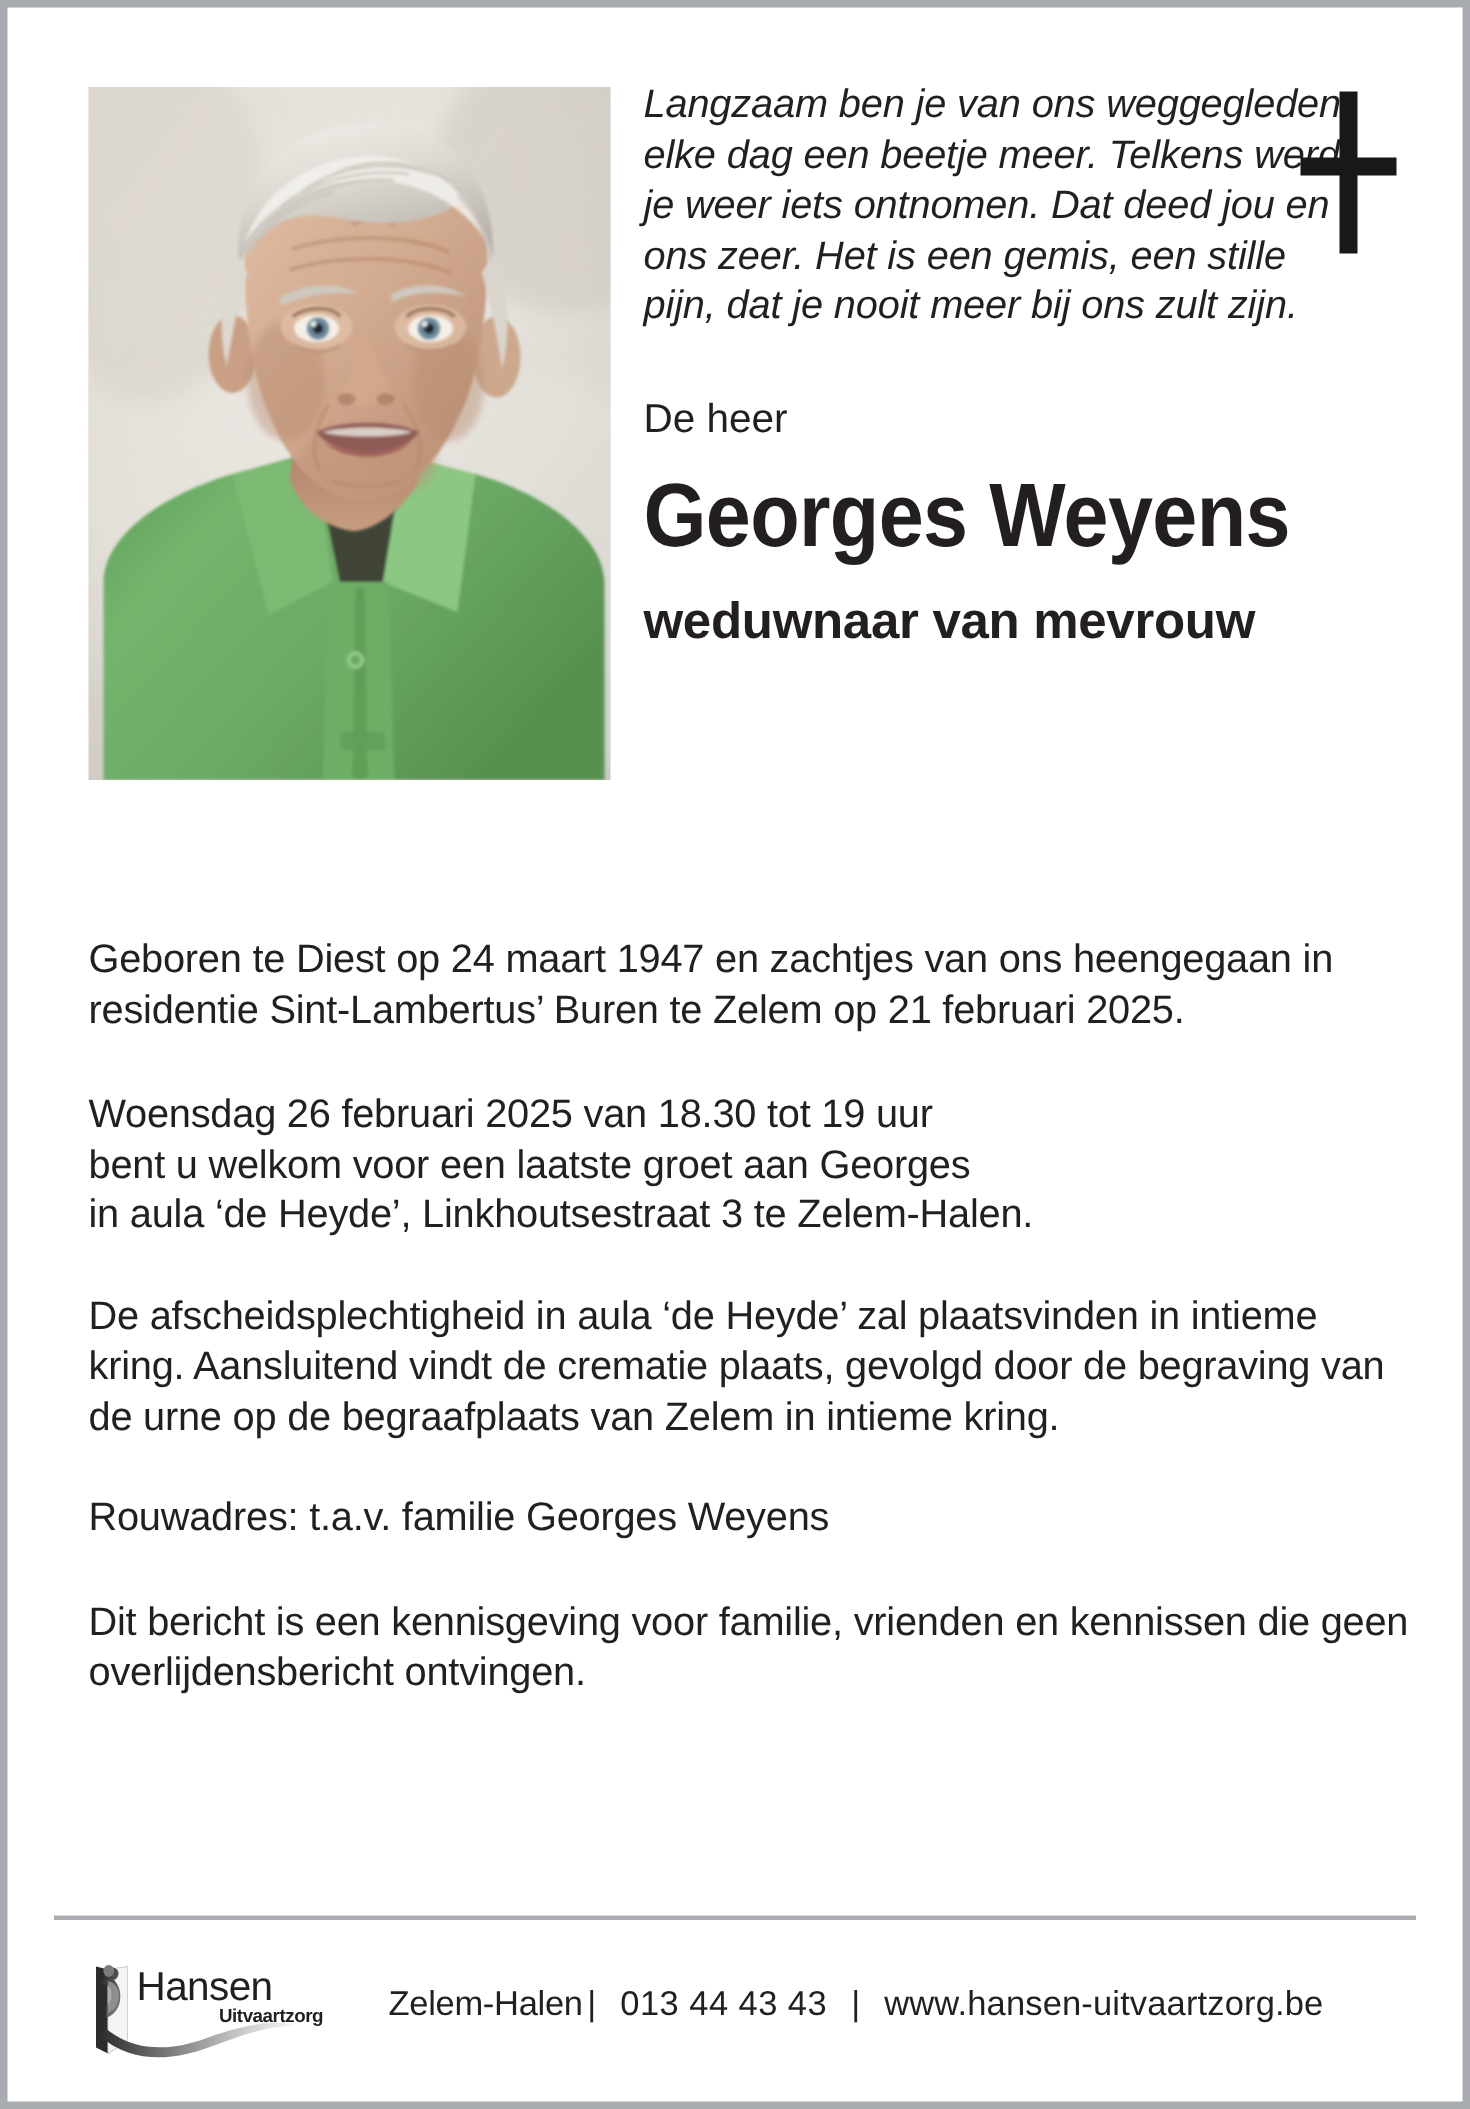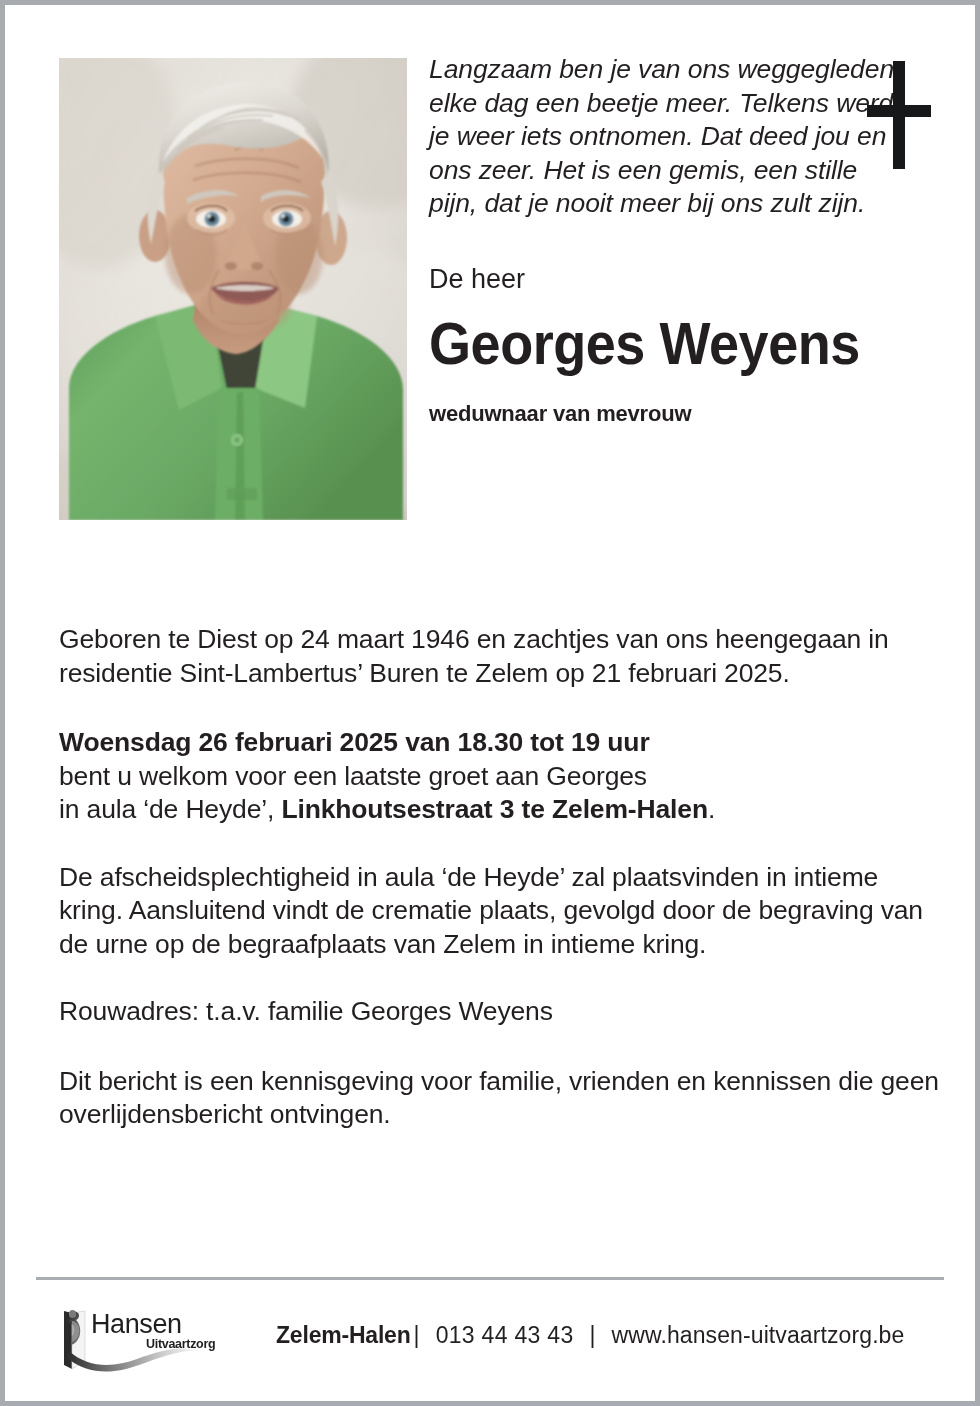--- a/index.html
+++ b/index.html
@@ -76,21 +76,21 @@
     font-weight: 700;
     color: #231f20;
     letter-spacing: -0.5px;
     transform: scaleX(0.9);
     transform-origin: left center;
     white-space: nowrap;
   }
 
   .spouse {
     margin-top: 22px;
-    font-size: 22px;
+    font-size: 34px;
     line-height: 34px;
     font-weight: 700;
     color: #231f20;
     letter-spacing: -0.2px;
   }
 
   
   .cross {
     position: absolute;
     left: 862px;
@@ -120,21 +120,21 @@
     color: #231f20;
     font-size: 26.5px;
     line-height: 33.5px;
     letter-spacing: -0.15px;
   }
   .body-text p { margin: 0; }
   .body-text .gap  { height: 36px; }
   .body-text .gap2 { height: 34px; }
   .body-text .gap3 { height: 34px; }
   .body-text .gap4 { height: 36px; }
-  .body-text b { font-weight: 700; }
+  .body-text b { font-weight: 400; }
   .indent { padding-left: 184px; }
 
   
   .rule {
     position: absolute;
     left: 31px;
     top: 1272px;
     width: 908px;
     height: 3px;
     background: #a9acb1;
@@ -158,21 +158,21 @@
   .contact {
     position: absolute;
     left: 200px;
     top: 16px;
     font-size: 23px;
     line-height: 28px;
     color: #231f20;
     white-space: nowrap;
     letter-spacing: 0.1px;
   }
-  .contact .city { font-weight: 700; letter-spacing: -0.2px; margin-left: 17px; }
+  .contact .city { font-weight: 400; letter-spacing: -0.2px; }
   .contact .sep  { color: #231f20; padding: 0 3px; }
   .contact .phone { letter-spacing: 0.3px; margin-top: 48px; }
   .contact .web { letter-spacing: 0.1px; }
 </style>
 </head>
 <body>
 
 <div class="page">
 
   <div class="top">
@@ -339,21 +339,21 @@
     </div>
 
     <div class="cross">
       <div class="vbar"></div>
       <div class="hbar"></div>
     </div>
   </div>
 
   <div class="body-text">
 
-    <p>Geboren te Diest op 24 maart 1946 en zachtjes van ons heengegaan in residentie Sint-Lambertus’ Buren te Zelem op 21 februari 2025.</p>
+    <p>Geboren te Diest op 24 maart 1947 en zachtjes van ons heengegaan in residentie Sint-Lambertus’ Buren te Zelem op 21 februari 2025.</p>
 
     <div class="gap"></div>
 
     <p><b>Woensdag 26 februari 2025 van 18.30 tot 19 uur</b></p>
     <p>bent u welkom voor een laatste groet aan Georges</p>
     <p><span>in aula ‘de Heyde’, </span><b>Linkhoutsestraat 3 te Zelem-Halen</b><span>.</span></p>
 
     <div class="gap2"></div>
 
     <p>De afscheidsplechtigheid in aula ‘de Heyde’ zal plaatsvinden in intieme kring. Aansluitend vindt de crematie plaats, gevolgd door de begraving van de urne op de begraafplaats van Zelem in intieme kring.</p>

